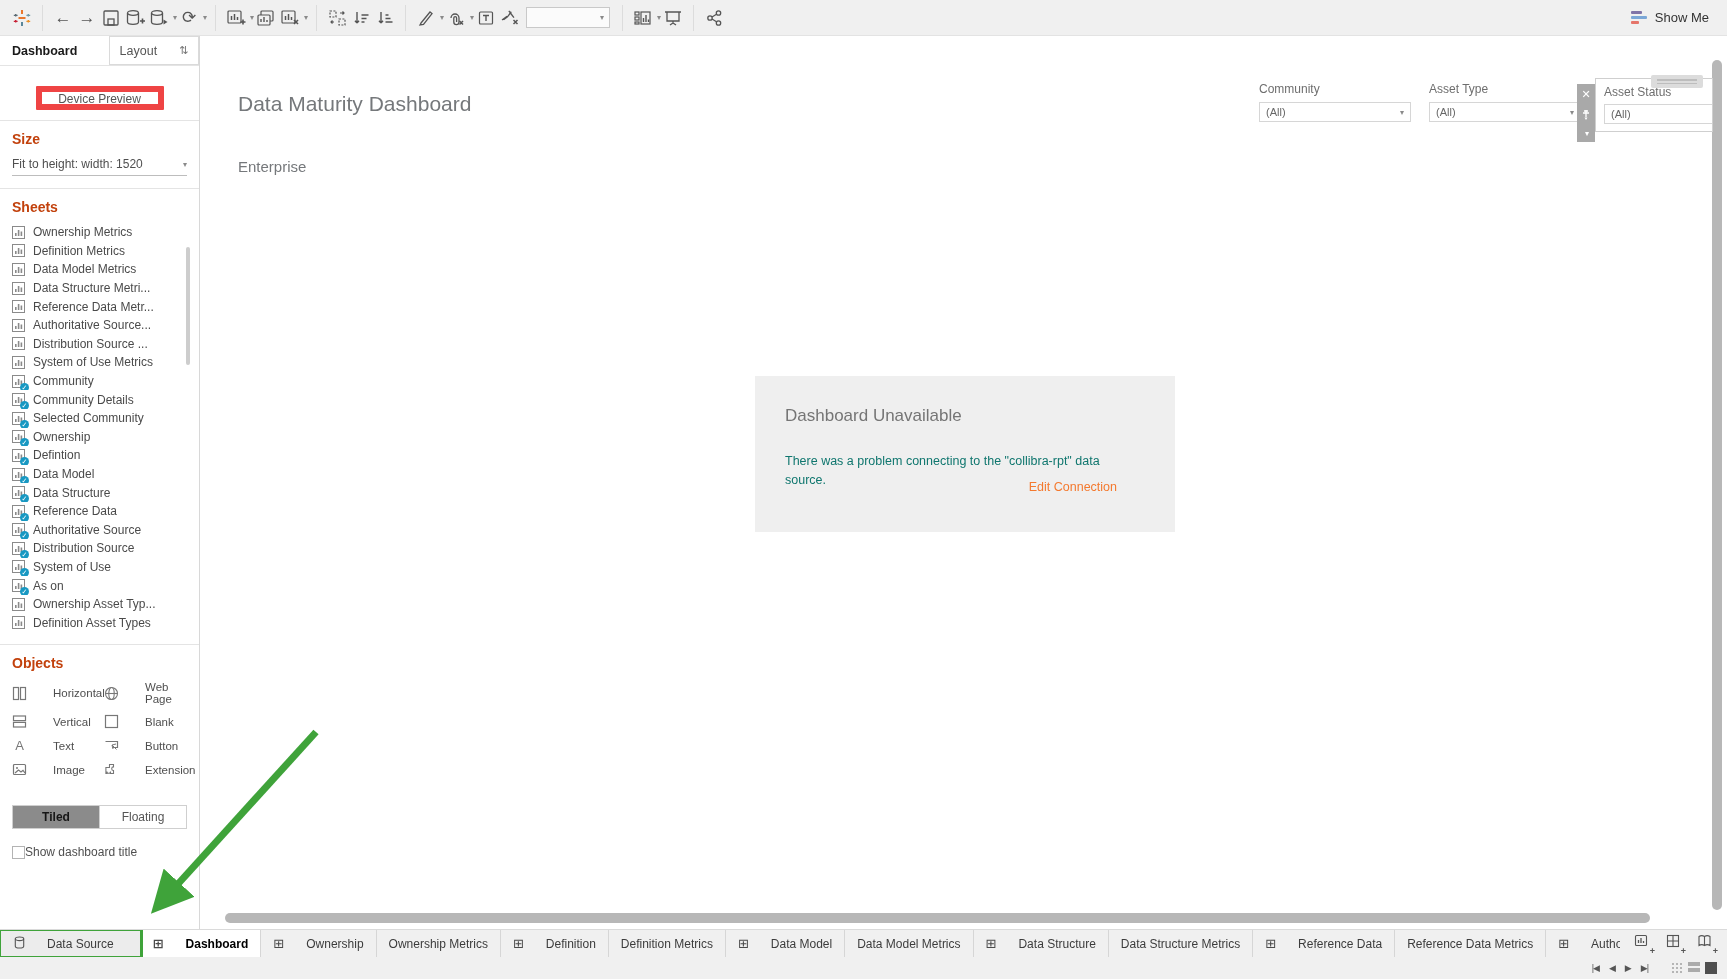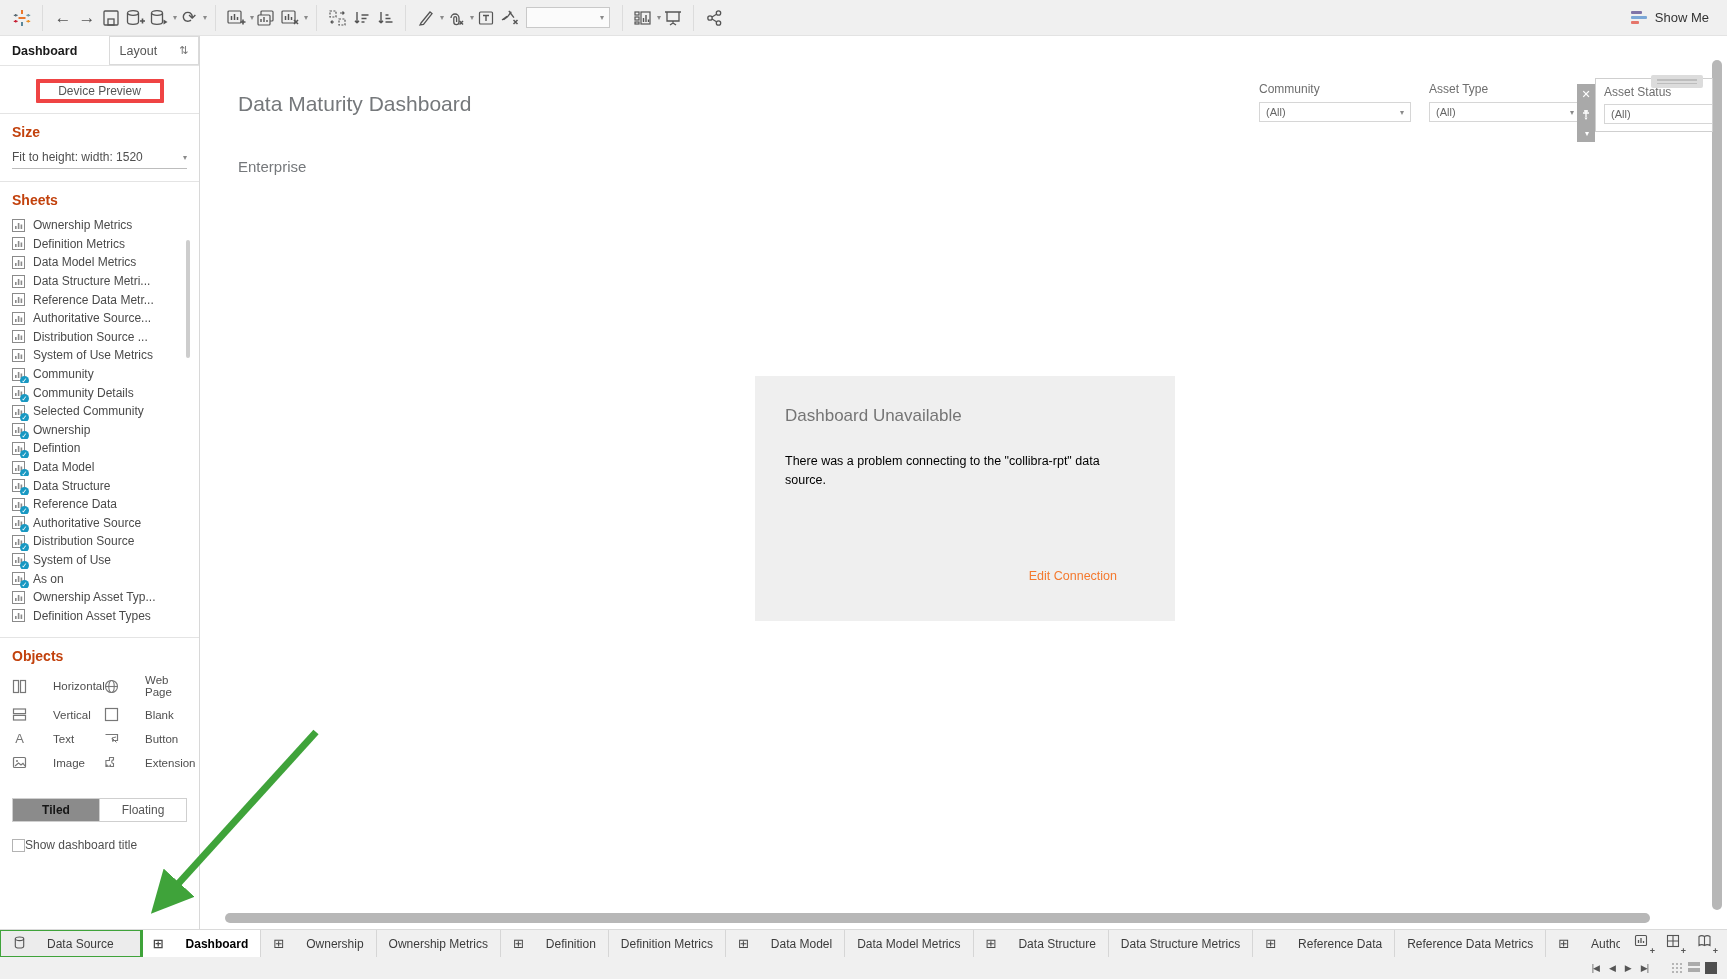--- a/index.html
+++ b/index.html
@@ -27,22 +27,22 @@
   .showme-ic .b3 { width:8px;  background:#e5756a; }
 
   
   .sidebar { position:absolute; left:0; top:36px; width:200px; height:893px; background:#fff;
              border-right:1px solid #d8d8d8; }
   .side-tabs { height:30px; display:flex; border-bottom:1px solid #e4e4e4; font-size:12.5px; }
   .side-tab-dash { flex:1.1; display:flex; align-items:center; padding-left:12px; font-weight:bold; color:#1a1a1a; }
   .side-tab-layout { flex:1; display:flex; align-items:center; justify-content:center; gap:22px;
                      border:1px solid #dadada; color:#555; background:#fff; }
   .side-tab-layout .swap { font-size:11px; color:#777; }
-  .devprev { display:block; margin:13px auto 10px auto; width:128px; height:24px; background:#fff;
-             border:4px solid #ef4444; border-radius:1px; font-size:12px; color:#555;
+  .devprev { display:block; margin:20px auto 10px auto; width:128px; height:24px; background:#fff;
+             border:6px solid #ef4444; border-radius:1px; font-size:12px; color:#555;
              font-family:inherit; }
   .sect { border-top:1px solid #e4e4e4; padding:10px 12px 12px 12px; }
   .sect-label { font-size:14px; font-weight:bold; color:#c2410c; }
   .size-row { margin-top:10px; display:flex; align-items:center; border-bottom:1px solid #bdbdbd;
               padding-bottom:4px; font-size:12px; color:#4f4f4f; }
   .size-row .caret { margin-left:auto; }
   .sheet-list { margin-top:8px; position:relative; }
   .sheet-item { height:18.6px; display:flex; align-items:center; gap:8px; font-size:12px; color:#4a4a4a;
                 white-space:nowrap; overflow:hidden; }
   .sheet-ic { position:relative; width:13px; height:13px; flex:none; }
@@ -76,23 +76,23 @@
             color:#fff; z-index:3; }
   .fstrip .x { font-size:11px; }
   .fstrip .caret { color:#fff; font-size:8px; }
   .fcard { position:absolute; left:1395px; top:42px; width:118px; height:54px; background:#fff;
            border:1px solid #cfcfcf; z-index:2; overflow:hidden; padding:6px 0 0 8px; }
   .fcard .filter-dd { width:120px; margin-top:5px; }
   .fhandle { position:absolute; left:1451px; top:39px; width:52px; height:13px; background:#dcdcdc;
              border-radius:2px; z-index:4; display:flex; flex-direction:column; justify-content:center; gap:2px;
              padding:0 6px; }
   .fhandle i { display:block; height:1.5px; background:#bdbdbd; }
-  .errcard { position:absolute; left:555px; top:340px; width:420px; height:245px; background:#efefef; }
+  .errcard { position:absolute; left:555px; top:340px; width:420px; height:156px; background:#efefef; }
   .err-title { position:absolute; left:30px; top:30px; font-size:17px; color:#757575; }
-  .err-msg { position:absolute; left:30px; top:76px; width:320px; font-size:12.5px; color:#000000; line-height:1.55; }
+  .err-msg { position:absolute; left:30px; top:76px; width:320px; font-size:12.5px; color:#0f766e; line-height:1.55; }
   .err-link { position:absolute; right:58px; bottom:38px; font-size:12.5px; color:#f4792e; cursor:pointer; }
   .hscroll { position:absolute; left:25px; top:877px; width:1425px; height:10px; background:#b7b7b7; border-radius:5px; }
   .vscroll { position:absolute; right:5px; top:24px; width:10px; height:850px; background:#b7b7b7; border-radius:5px; }
 
   
   .tabsbar { position:absolute; left:0; top:929px; width:1727px; height:28px; background:#f0f0f0;
              border-top:1px solid #dadada; display:flex; }
   .tabs-wrap { display:flex; flex:1; overflow:hidden; }
   .btab { display:flex; align-items:center; gap:22px; padding:0 12px; font-size:12px; color:#3c3c3c;
           border-right:1px solid #d6d6d6; white-space:nowrap; position:relative; }

